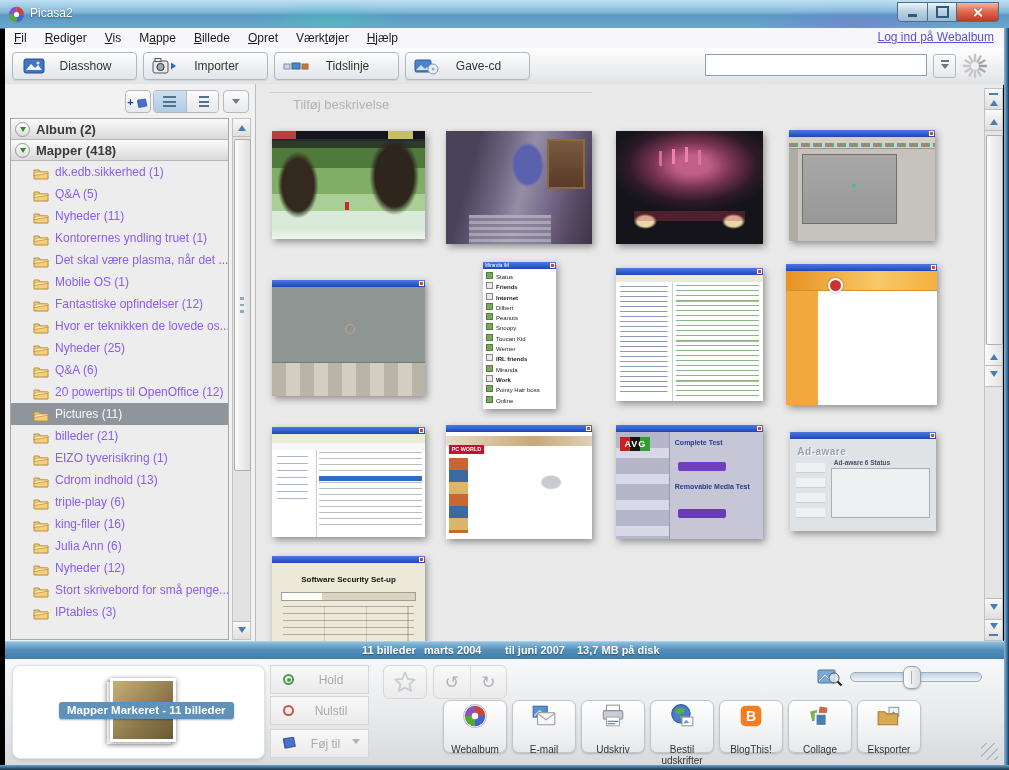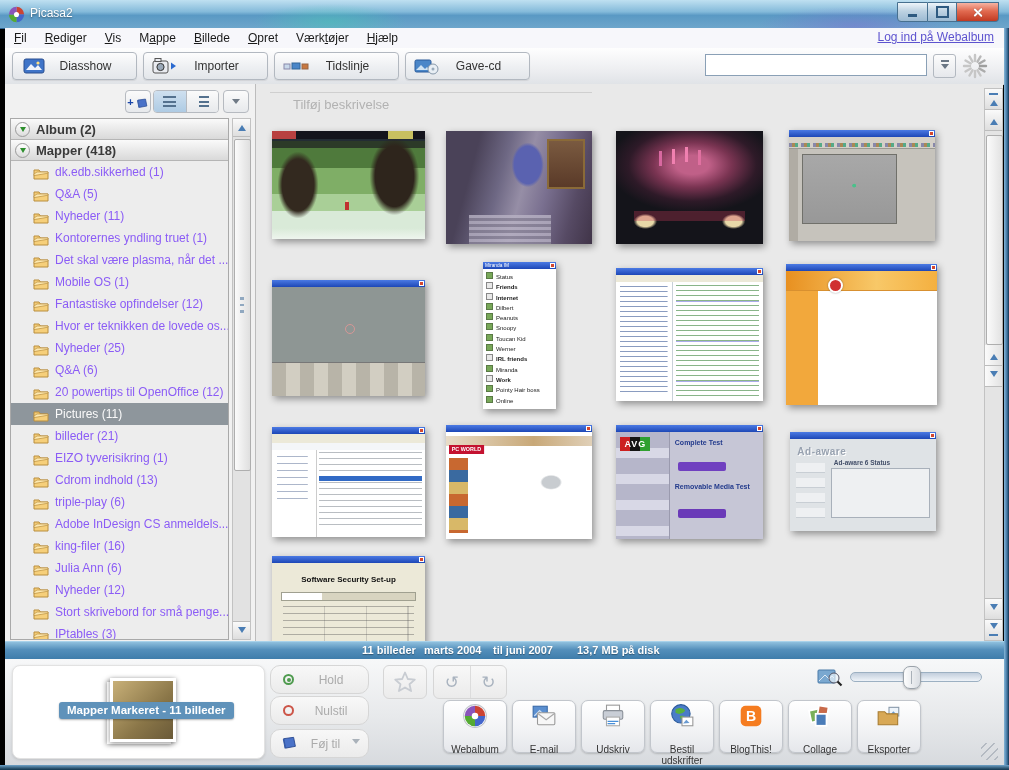--- a/index.html
+++ b/index.html
@@ -199,32 +199,32 @@
   .main-scroll{position:absolute;left:728px;top:4px;width:19px;height:553px;background:#e4e4e4;border:1px solid #c2c2c2;box-sizing:border-box;}
   .ms-btn{position:absolute;left:0;width:17px;height:20px;background:linear-gradient(180deg,#fafafa,#dedede);
      border-bottom:1px solid #bcbcbc;display:flex;flex-direction:column;align-items:center;justify-content:center;}
   .ms-btn .capline{width:9px;height:2px;background:#4a7db4;margin:1px 0;}
   .ms-thumb{position:absolute;left:1px;top:46px;width:15px;height:208px;border:1px solid #aeaeae;border-radius:2px;
      background:linear-gradient(90deg,#fbfbfb,#e2e2e2);}
   
   .statusbar{position:absolute;left:5px;top:641px;width:999px;height:18px;
      background:linear-gradient(180deg,#8fc0de,#548fbb 45%,#3f7dab);border-top:1px solid #a8d2ea;box-sizing:border-box;}
   .statusbar span{position:absolute;top:2px;font-size:11px;font-weight:bold;color:#fff;text-shadow:0 1px 1px rgba(0,0,0,.35);}
-  .st1{left:357px;} .st2{left:419px;} .st3{left:488px;} .st4{left:572px;}
+  .st1{left:357px;} .st2{left:419px;} .st3{left:500px;} .st4{left:572px;}
   
   .bottombar{position:absolute;left:5px;top:659px;width:999px;height:106px;
      background:linear-gradient(180deg,#f7f8f9,#e7e9eb 55%,#d7dade);}
   .tray-card{position:absolute;left:7px;top:6px;width:251px;height:92px;background:#fff;border:1px solid #e2e2e2;
      border-radius:8px;box-shadow:0 1px 3px rgba(0,0,0,.12);}
   .tray-thumb{position:absolute;left:97px;top:12px;width:60px;height:58px;
      background:linear-gradient(135deg,#c8b078,#8a7648 60%,#6a5a38);border:3px solid #fff;
      box-shadow:0 1px 5px rgba(0,0,0,.45), -4px 3px 0 -1px #fff, -4px 3px 5px rgba(0,0,0,.35);}
   .tray-badge{position:absolute;left:46px;top:36px;height:17px;line-height:17px;padding:0 8px;border-radius:3px;
      background:#5f92ba;color:#fff;font-size:11.5px;font-weight:bold;white-space:nowrap;box-shadow:0 1px 2px rgba(0,0,0,.3);}
-  .tray-btn{position:absolute;left:265px;width:97px;height:27px;border:1px solid #d6d6d6;border-radius:10px;
+  .tray-btn{position:absolute;left:265px;width:97px;height:27px;border:1px solid #d6d6d6;border-radius:0;
      background:linear-gradient(180deg,#f8f8f8,#ebebeb);display:flex;align-items:center;}
   .tray-btn .lbl{flex:1;text-align:center;font-size:12px;color:#ababab;}
   .tb-hold{top:6px;} .tb-reset{top:37px;} .tb-add{top:70px;}
   .ic-hold{width:11px;height:11px;border:2px solid #4f9b4f;border-radius:50%;margin-left:12px;position:relative;box-sizing:border-box;}
   .ic-hold::after{content:"";position:absolute;left:1.5px;top:1.5px;width:4px;height:4px;border-radius:50%;background:#4f9b4f;}
   .ic-reset{width:11px;height:11px;border:2px solid #cc5548;border-radius:50%;margin-left:12px;box-sizing:border-box;}
   .ic-book{width:18px;height:15px;margin-left:10px;}
   .dd-tri{width:0;height:0;border:4px solid transparent;border-top:5px solid #aab2ba;margin-right:8px;}
   .act-btn{position:absolute;top:6px;height:32px;border:1px solid #d6d6d6;border-radius:6px;
      background:linear-gradient(180deg,#f8f8f8,#ebebeb);display:flex;align-items:center;justify-content:center;}
@@ -504,27 +504,20 @@
             <path d="M1,3 L1,11 L15,11 L15,4 L7.5,4 L6,2 L1,2 Z" fill="#f6cf7a" stroke="#b98e3e"></path>
             <path d="M1,6 L4,4 L15,4 L15,5.2 L1,7.6 Z" fill="#fde9b0" stroke="#b98e3e" stroke-width=".7"></path>
           </svg></span>
         <span class="flbl">triple-play (6)</span>
       </div>
       <div class="side-item">
         <span class="fic"><svg viewBox="0 0 16 12">
             <path d="M1,3 L1,11 L15,11 L15,4 L7.5,4 L6,2 L1,2 Z" fill="#f6cf7a" stroke="#b98e3e"></path>
             <path d="M1,6 L4,4 L15,4 L15,5.2 L1,7.6 Z" fill="#fde9b0" stroke="#b98e3e" stroke-width=".7"></path>
           </svg></span>
-        <span class="flbl">Adobe InDesign CS anmeldels...</span>
-      </div>
-      <div class="side-item">
-        <span class="fic"><svg viewBox="0 0 16 12">
-            <path d="M1,3 L1,11 L15,11 L15,4 L7.5,4 L6,2 L1,2 Z" fill="#f6cf7a" stroke="#b98e3e"></path>
-            <path d="M1,6 L4,4 L15,4 L15,5.2 L1,7.6 Z" fill="#fde9b0" stroke="#b98e3e" stroke-width=".7"></path>
-          </svg></span>
         <span class="flbl">king-filer (16)</span>
       </div>
       <div class="side-item">
         <span class="fic"><svg viewBox="0 0 16 12">
             <path d="M1,3 L1,11 L15,11 L15,4 L7.5,4 L6,2 L1,2 Z" fill="#f6cf7a" stroke="#b98e3e"></path>
             <path d="M1,6 L4,4 L15,4 L15,5.2 L1,7.6 Z" fill="#fde9b0" stroke="#b98e3e" stroke-width=".7"></path>
           </svg></span>
         <span class="flbl">Julia Ann (6)</span>
       </div>
       <div class="side-item">

